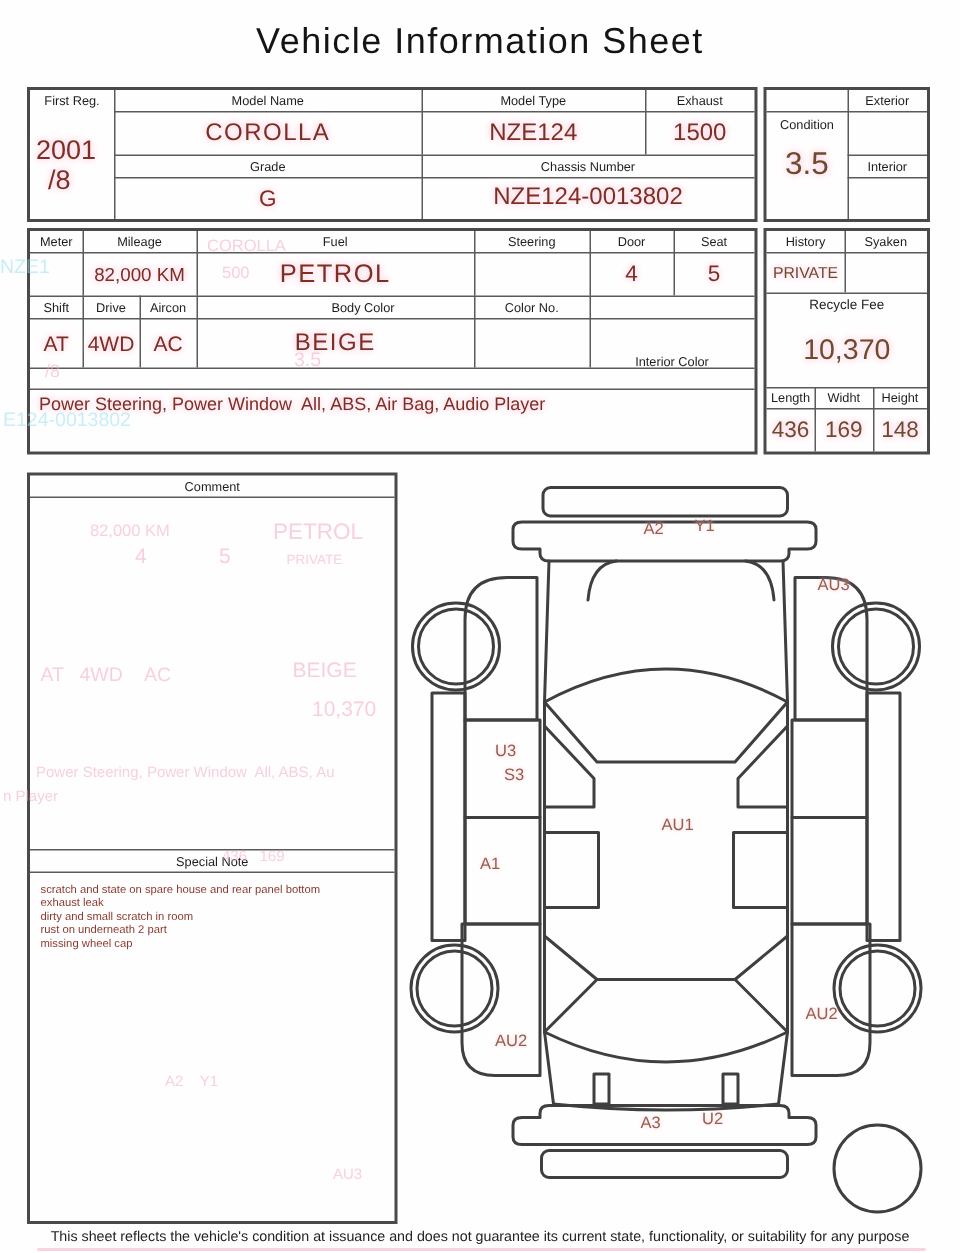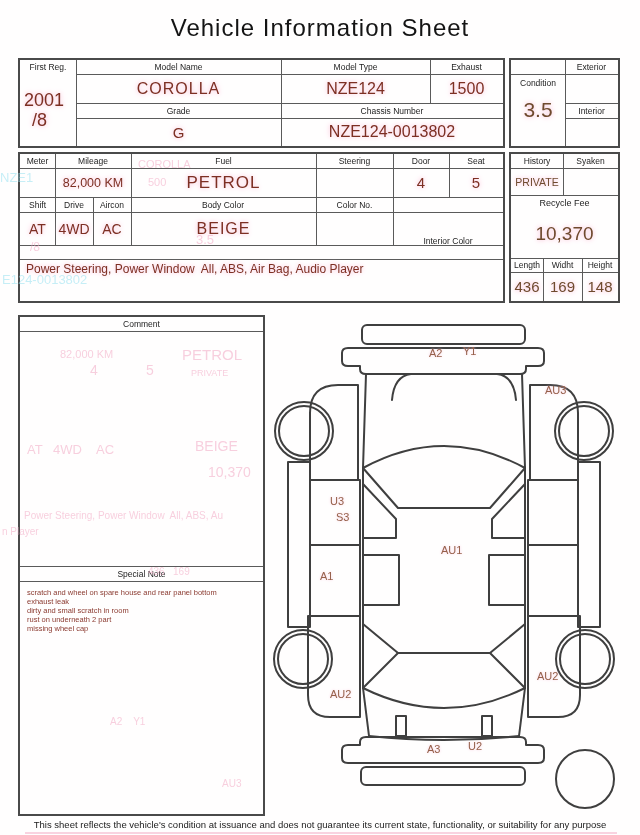--- a/index.html
+++ b/index.html
@@ -102,21 +102,21 @@
     <div class="c val" style="left:373px;top:14px;width:56px;height:29px;font-size:15px;">4</div>
     <div class="c lbl" style="left:429px;top:0;width:54px;height:14px;">Seat</div>
     <div class="c val" style="left:429px;top:14px;width:54px;height:29px;font-size:15px;">5</div>
 
     <div class="c lbl" style="left:0;top:43px;width:35px;height:15px;">Shift</div>
     <div class="c val" style="left:0;top:58px;width:35px;height:33px;font-size:14px;">AT</div>
     <div class="c lbl" style="left:35px;top:43px;width:38px;height:15px;">Drive</div>
     <div class="c val" style="left:35px;top:58px;width:38px;height:33px;font-size:14px;">4WD</div>
     <div class="c lbl" style="left:73px;top:43px;width:38px;height:15px;">Aircon</div>
     <div class="c val" style="left:73px;top:58px;width:38px;height:33px;font-size:14px;">AC</div>
-    <div class="c lbl" style="left:97px;top:43px;width:185px;height:15px;padding-left:27px;">Body Color</div>
+    <div class="c lbl" style="left:116px;top:43px;width:185px;height:15px;padding-left:27px;">Body Color</div>
     <div class="c val" style="left:111px;top:58px;width:185px;height:33px;font-size:16px;letter-spacing:1px;">BEIGE</div>
     <div class="c lbl" style="left:296px;top:43px;width:77px;height:15px;">Color No.</div>
     <div class="c val" style="left:296px;top:58px;width:77px;height:33px;"></div>
     <div class="c lbl" style="left:373px;top:43px;width:110px;height:15px;margin-top:36px;">Interior Color</div>
     <div class="c val" style="left:373px;top:58px;width:110px;height:33px;"></div>
 
     <div class="c val left" style="left:0;top:105px;width:483px;height:20px;font-size:12px;padding-left:6px;">Power Steering, Power Window  All, ABS, Air Bag, Audio Player</div>
   </div>
 
   <div class="box" style="left:509px;top:152px;width:111px;height:151px;">
@@ -141,21 +141,21 @@
     <div class="c brn" style="left:32px;top:118px;width:39px;height:29px;font-size:15px;">169</div>
     <div class="c brn" style="left:71px;top:118px;width:36px;height:29px;font-size:15px;">148</div>
   </div>
 
   <div class="box" style="left:18px;top:315px;width:247px;height:501px;">
     <div class="c lbl" style="left:0;top:0;width:243px;height:14px;">Comment</div>
     <div class="ln" style="left:0;top:14px;width:243px;height:1px;"></div>
     <div class="ln" style="left:0;top:249px;width:243px;height:1px;"></div>
     <div class="c lbl" style="left:0;top:249px;width:243px;height:15px;">Special Note</div>
     <div class="ln" style="left:0;top:264px;width:243px;height:1px;"></div>
-    <div class="notes" style="left:7px;top:272px;">scratch and wheel on spare house and rear panel bottom</div>
+    <div class="notes" style="left:7px;top:272px;">scratch and state on spare house and rear panel bottom</div>
     <div class="notes" style="left:7px;top:281px;">exhaust leak</div>
     <div class="notes" style="left:7px;top:290px;">dirty and small scratch in room</div>
     <div class="notes" style="left:7px;top:299px;">rust on underneath  2 part</div>
     <div class="notes" style="left:7px;top:308px;">missing wheel cap</div>
   </div>
 
   <div style="position:absolute;left:268px;top:312px;width:372px;height:500px;">
     <svg width="372" height="500" viewBox="0 0 372 500" fill="none" stroke="#3f3f3f" stroke-width="2" stroke-linejoin="round" stroke-linecap="round">
 
       <rect x="94" y="13" width="163" height="19" rx="5"></rect>

